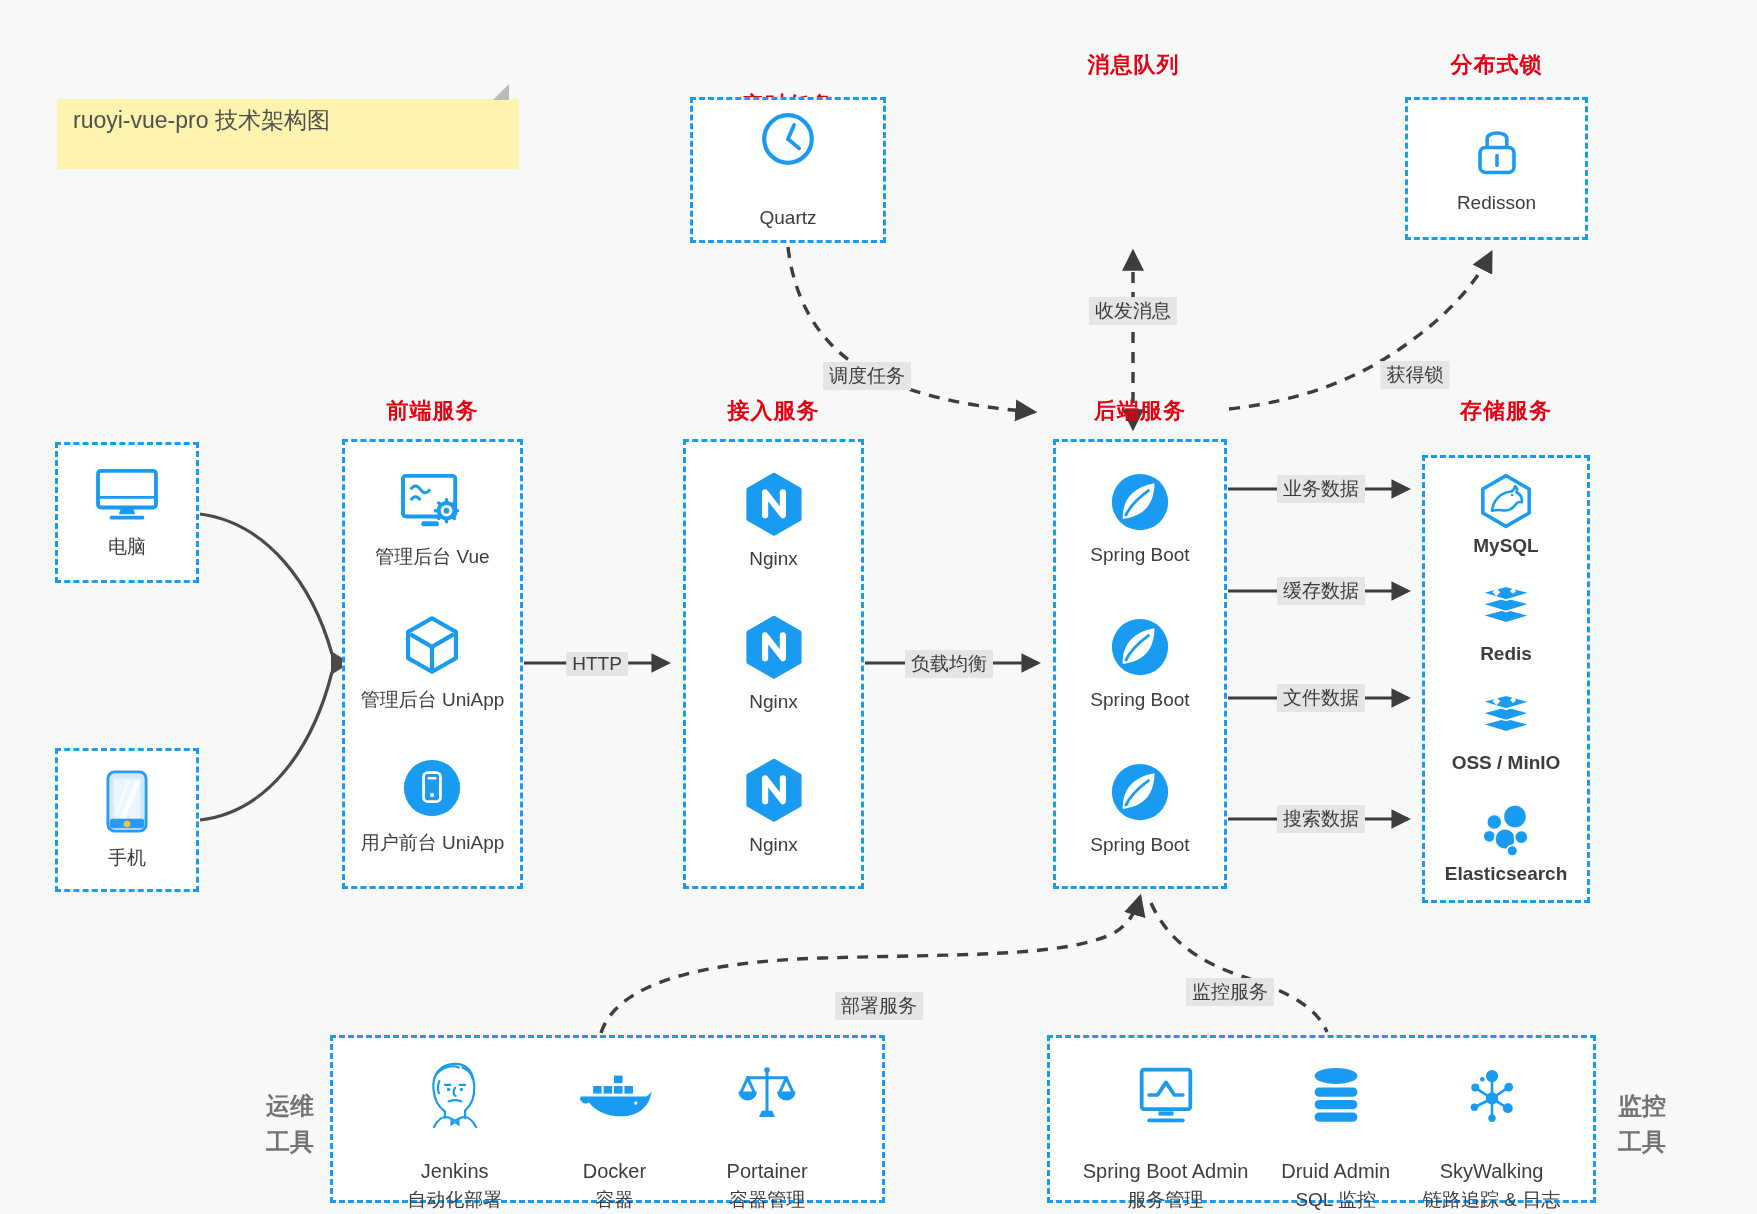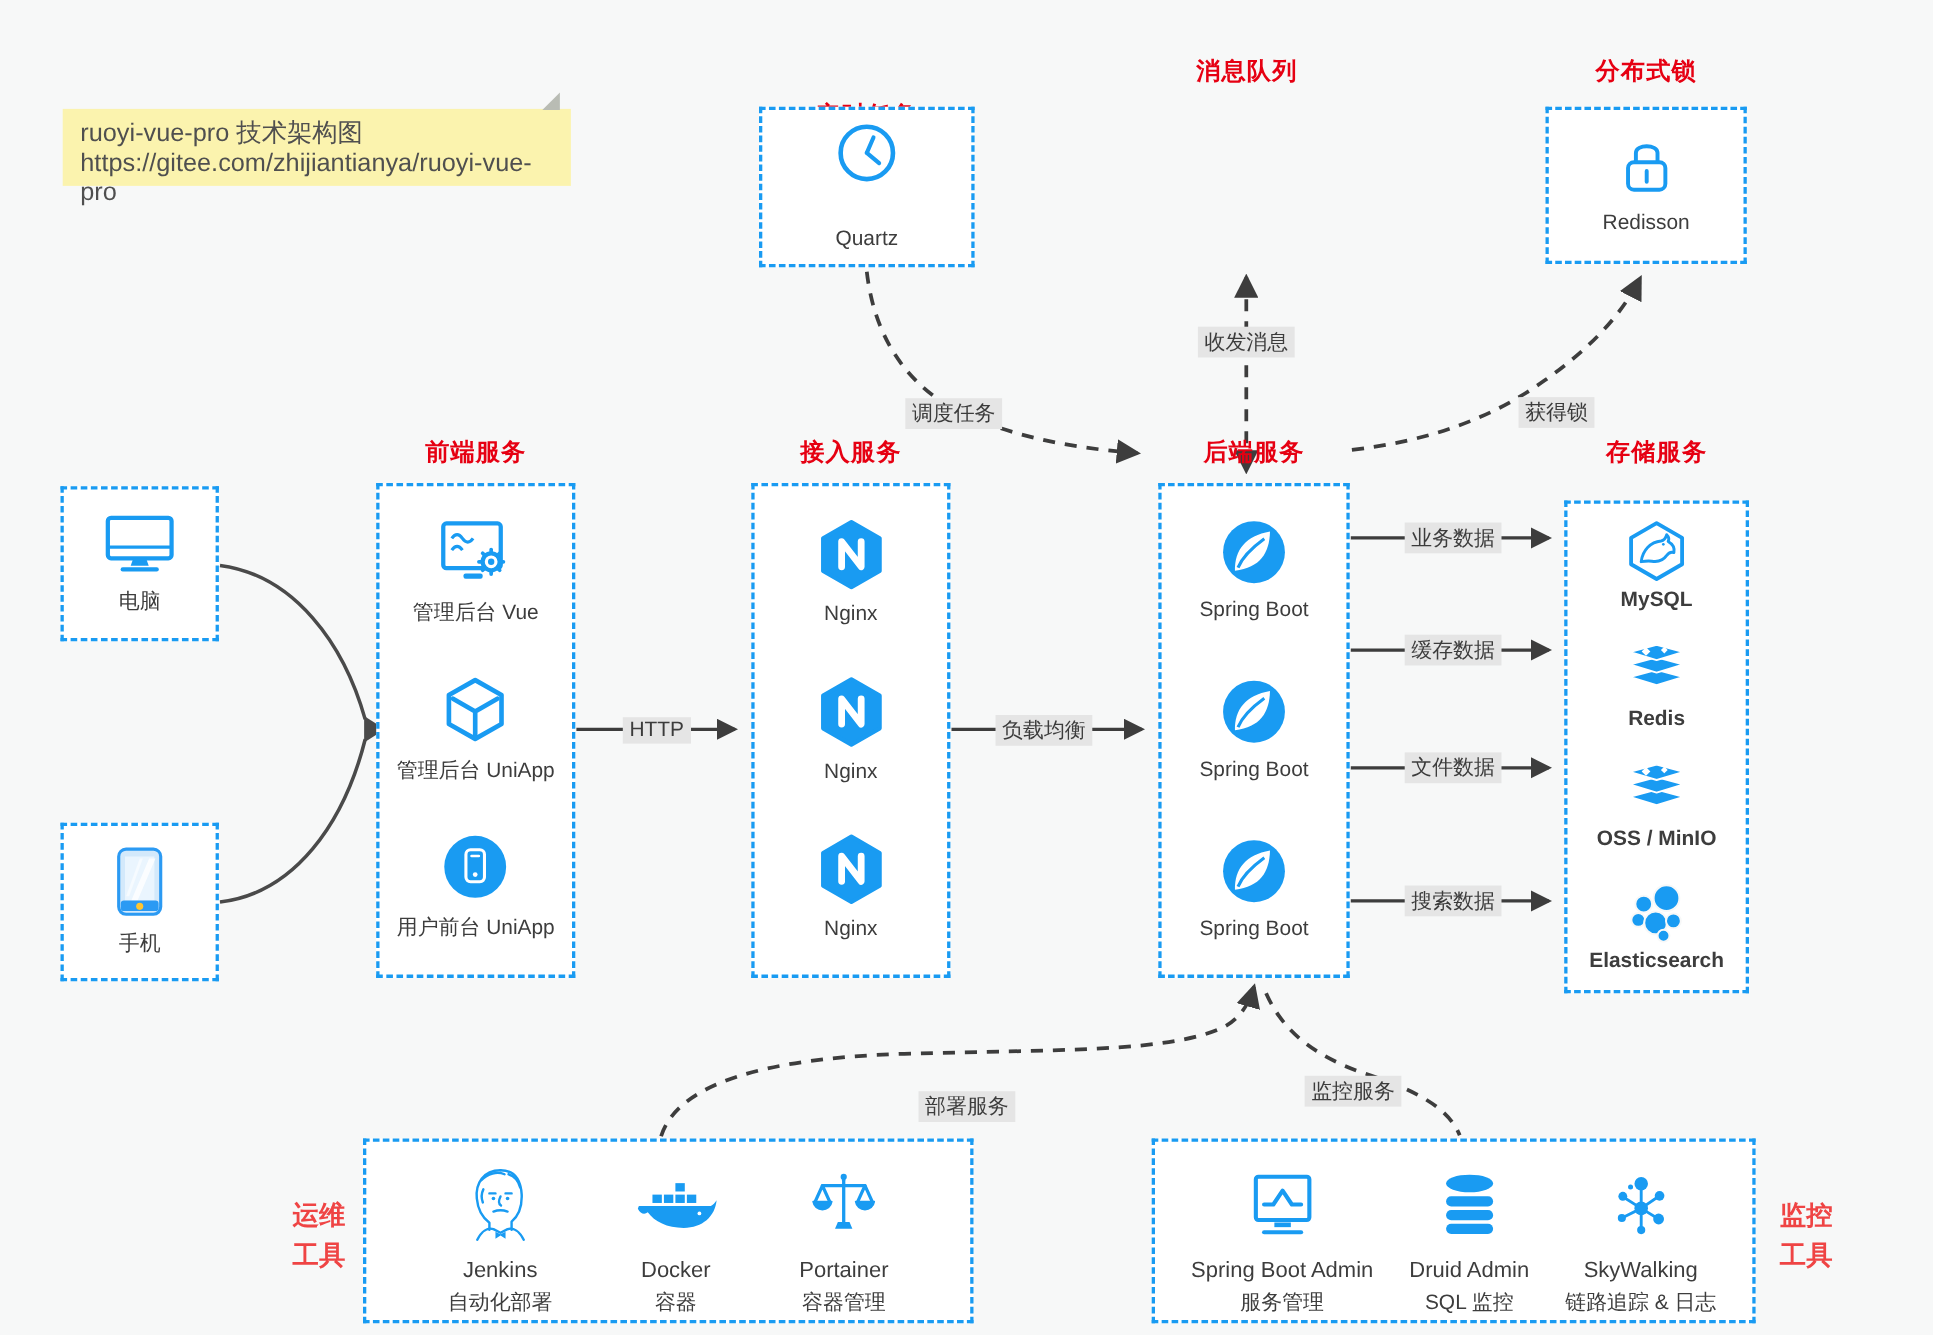--- a/index.html
+++ b/index.html
@@ -12,23 +12,23 @@
   .col-box{justify-content:space-between;padding:30px 0;}
   .col-box.four{padding:15px 0;}
   .client-box{justify-content:center;gap:12px;}
   .tool-box{flex-direction:row;justify-content:space-evenly;align-items:flex-start;padding-top:14px;}
   .grp-title{position:absolute;text-align:center;font-size:22px;font-weight:bold;color:#e60012;letter-spacing:1px;white-space:nowrap;}
   .item{display:flex;flex-direction:column;align-items:center;gap:12px;}
   .col-box.four .item{gap:6px;}
   .item-label{font-size:19px;color:#3d3d3d;white-space:nowrap;}
   .tool-item{display:flex;flex-direction:column;align-items:center;}
   .tool-icon-wrap{height:86px;display:flex;align-items:center;justify-content:center;}
-  .tool-name{font-size:20px;color:#3d3d3d;margin-top:6px;white-space:nowrap;}
+  .tool-name{font-size:20px;color:#3d3d3d;margin-top:22px;white-space:nowrap;}
   .tool-desc{font-size:19px;color:#3d3d3d;margin-top:4px;white-space:nowrap;}
-  .side-label{position:absolute;font-size:24px;font-weight:bold;color:#ef4444;line-height:36px;text-align:center;}
+  .side-label{position:absolute;font-size:24px;font-weight:bold;color:#737373;line-height:36px;text-align:center;}
   .edge-label{position:absolute;transform:translate(-50%,-50%);background:#e5e5e5;padding:1px 6px;
               font-size:19px;color:#3c3c3c;white-space:nowrap;}
   .note{position:absolute;left:57px;top:99px;width:462px;height:70px;background:#fbf3ae;
         padding:8px 16px;box-sizing:border-box;font-size:23px;color:#4f4f4f;line-height:27px;}
   .note-fold{position:absolute;top:-15px;right:10px;width:0;height:0;
              border-bottom:16px solid #b9bcb4;border-left:16px solid transparent;}
 </style>
 </head>
 <body>
 
@@ -209,21 +209,20 @@
       <path d="M1133,252 V428" marker-start="url(#ah)" marker-end="url(#ah)"></path>
       <path d="M1229,409 C1298,401 1355,381 1404,346 C1445,317 1473,288 1491,253" marker-end="url(#ah)"></path>
       <path d="M601,1033 C616,986 692,962 822,958 C962,954 1062,957 1112,934 C1128,926 1136,911 1140,897" marker-end="url(#ah)"></path>
       <path d="M1151,903 C1167,939 1197,961 1241,976 C1290,992 1317,1008 1327,1032"></path>
     </g>
   </svg>
 
   <div class="note">
     <div class="note-fold"></div>
     <div>ruoyi-vue-pro 技术架构图</div>
-    <div>https://gitee.com/zhijiantianya/ruoyi-vue-pro</div>
   </div>
 
   <div class="grp-title" style="left:690px;top:50px;width:196px;margin-top:40px;">定时任务</div>
   <div class="dash-box top-box" style="left:690px;top:97px;width:196px;height:146px;gap:40px;">
     <svg width="56" height="56" viewBox="0 0 60 60">
         <use href="#i-clock"></use>
       </svg>
     <div class="item-label">Quartz</div>
   </div>
 

